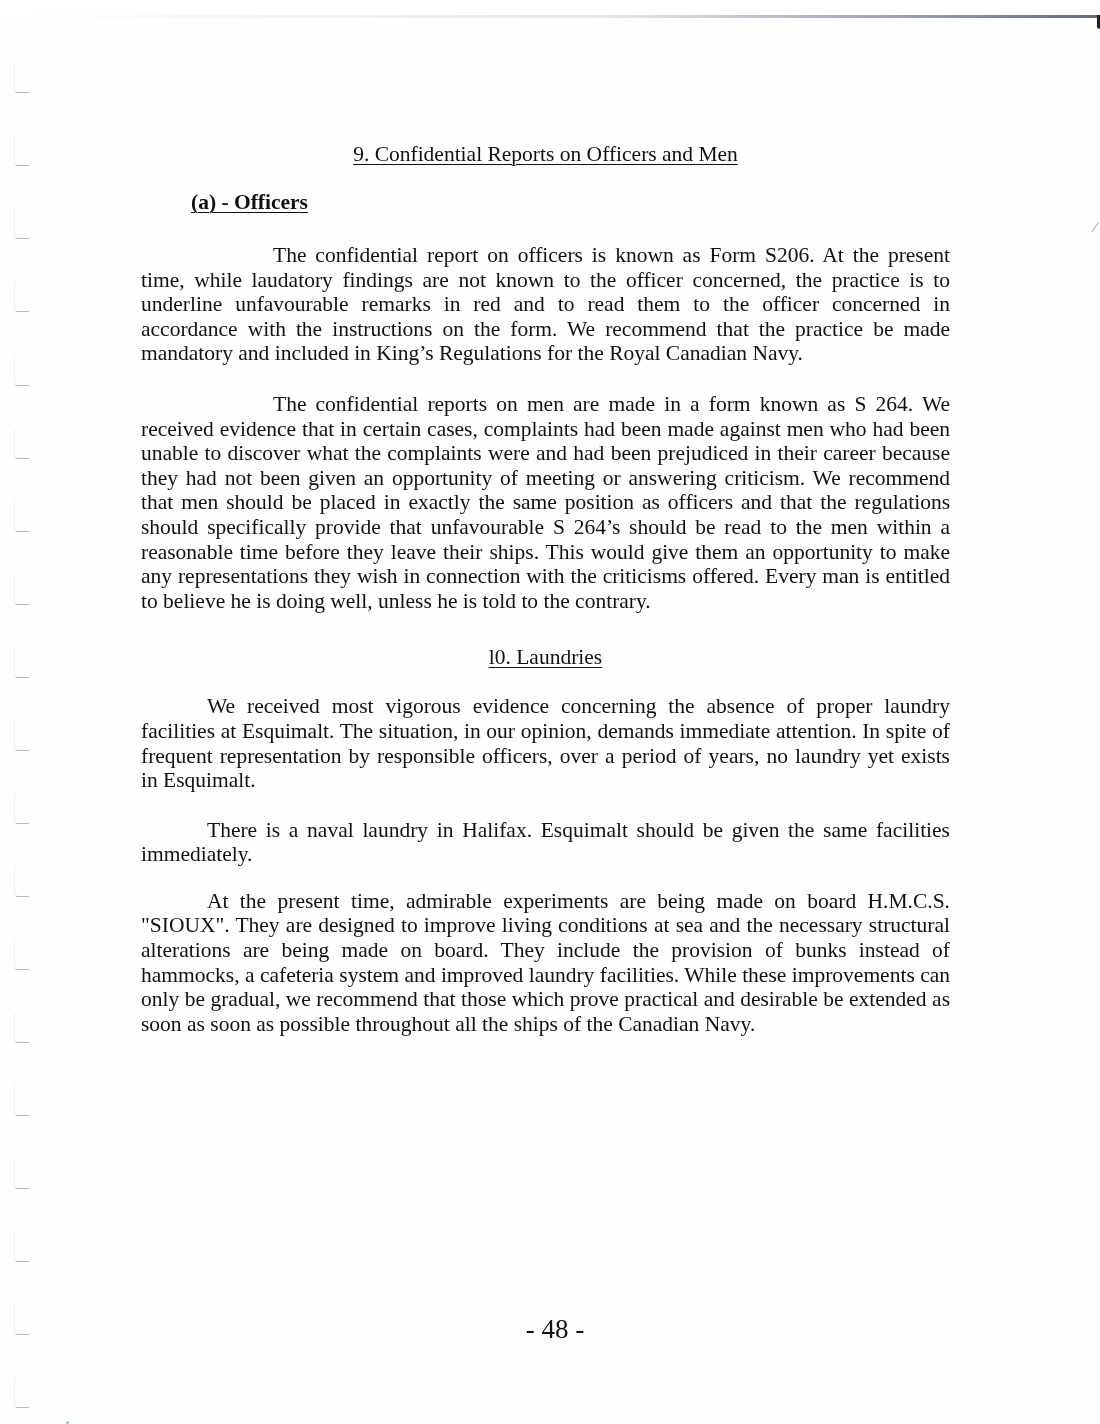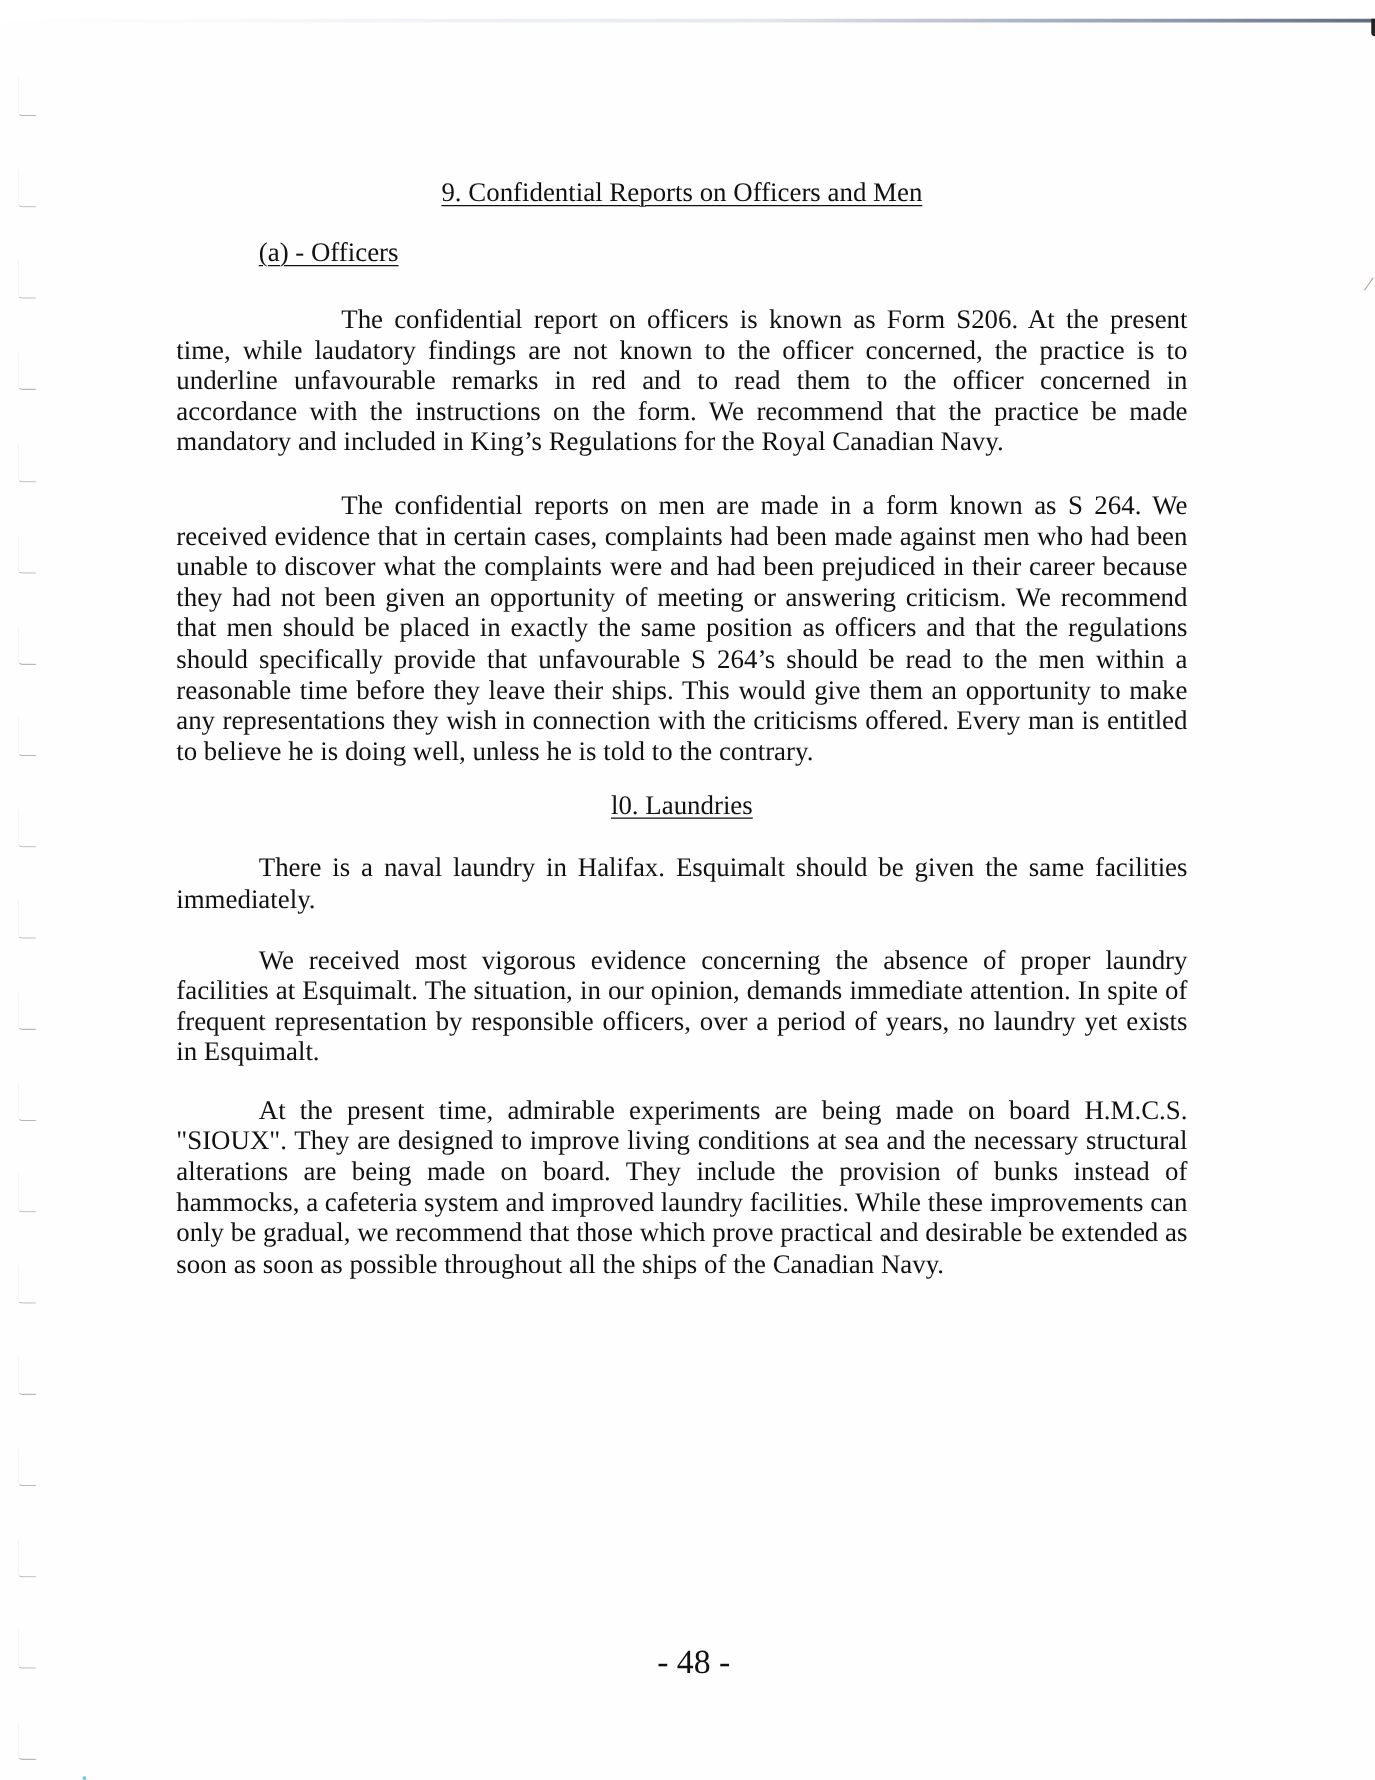--- a/index.html
+++ b/index.html
@@ -76,23 +76,23 @@
       font-weight: normal;
       font-size: 21.5px;
       line-height: 26px;
     }
     .section-title span, .sub-title span {
       text-decoration: underline;
       text-underline-offset: 3px;
       text-decoration-thickness: 1px;
     }
     .sub-title {
-      margin: 16px;
+      margin: 0;
       padding-left: 66px;
-      font-weight: normal;
+      font-weight: bold;
       font-size: 21.5px;
       line-height: 26px;
     }
     p {
       margin: 16px;
       text-align: justify;
       text-align-last: left;
     }
     .indent-long { text-indent: 132px; }
     .indent-short { text-indent: 66px; }
@@ -143,23 +143,23 @@
       <span>9. Confidential Reports on Officers and Men</span>
     </h2>
 
     <h3 class="sub-title" style="margin-top:22px">
       <span>(a) -  Officers</span>
     </h3>
     <p class="indent-long" style="margin-top:28px">The confidential report on officers is known as Form S206.  At the present time, while laudatory findings are not known to the officer concerned, the practice is to underline unfavourable remarks in red and to read them to the officer concerned in accordance with the instructions on the form.  We recommend that the practice be made mandatory and included in King’s Regulations for the Royal Canadian Navy.</p>
 
     <p class="indent-long" style="margin-top:26px">The confidential reports on men are made in a form known as S 264.  We received evidence that in certain cases, complaints had been made against men who had been unable to discover what the complaints were and had been prejudiced in their career because they had not been given an opportunity of meeting or answering criticism.  We recommend that men should be placed in exactly the same position as officers and that the regulations should specifically provide that unfavourable S 264’s should be read to the men within a reasonable time before they leave their ships.  This would give them an opportunity to make any representations they wish in connection with the criticisms offered.  Every man is entitled to believe he is doing well, unless he is told to the contrary.</p>
 
-    <h2 class="section-title" style="margin-top:18px">
+    <h2 class="section-title" style="margin-top:31px">
       <span>l0.  Laundries</span>
     </h2>
+    <p class="indent-short" style="margin-top:24px">We received most vigorous evidence concerning the absence of proper laundry facilities at Esquimalt.  The situation, in our opinion, demands immediate attention.  In spite of frequent representation by responsible officers, over a period of years, no laundry yet exists in Esquimalt.</p>
     <p class="indent-short" style="margin-top:25px">There is a naval laundry in Halifax.  Esquimalt should be given the same facilities immediately.</p>
-    <p class="indent-short" style="margin-top:24px">We received most vigorous evidence concerning the absence of proper laundry facilities at Esquimalt.  The situation, in our opinion, demands immediate attention.  In spite of frequent representation by responsible officers, over a period of years, no laundry yet exists in Esquimalt.</p>
 
     <p class="indent-short" style="margin-top:22px">At the present time, admirable experiments are being made on board H.M.C.S. "SIOUX".  They are designed to improve living conditions at sea and the necessary structural alterations are being made on board.  They include the provision of bunks instead of hammocks, a cafeteria system and improved laundry facilities.  While these improvements can only be gradual, we recommend that those which prove practical and desirable be extended as soon as soon as possible throughout all the ships of the Canadian Navy.</p>
   </div>
 
   <div class="page-number">- 48 -</div>
 </div>
 
 </body></html>

